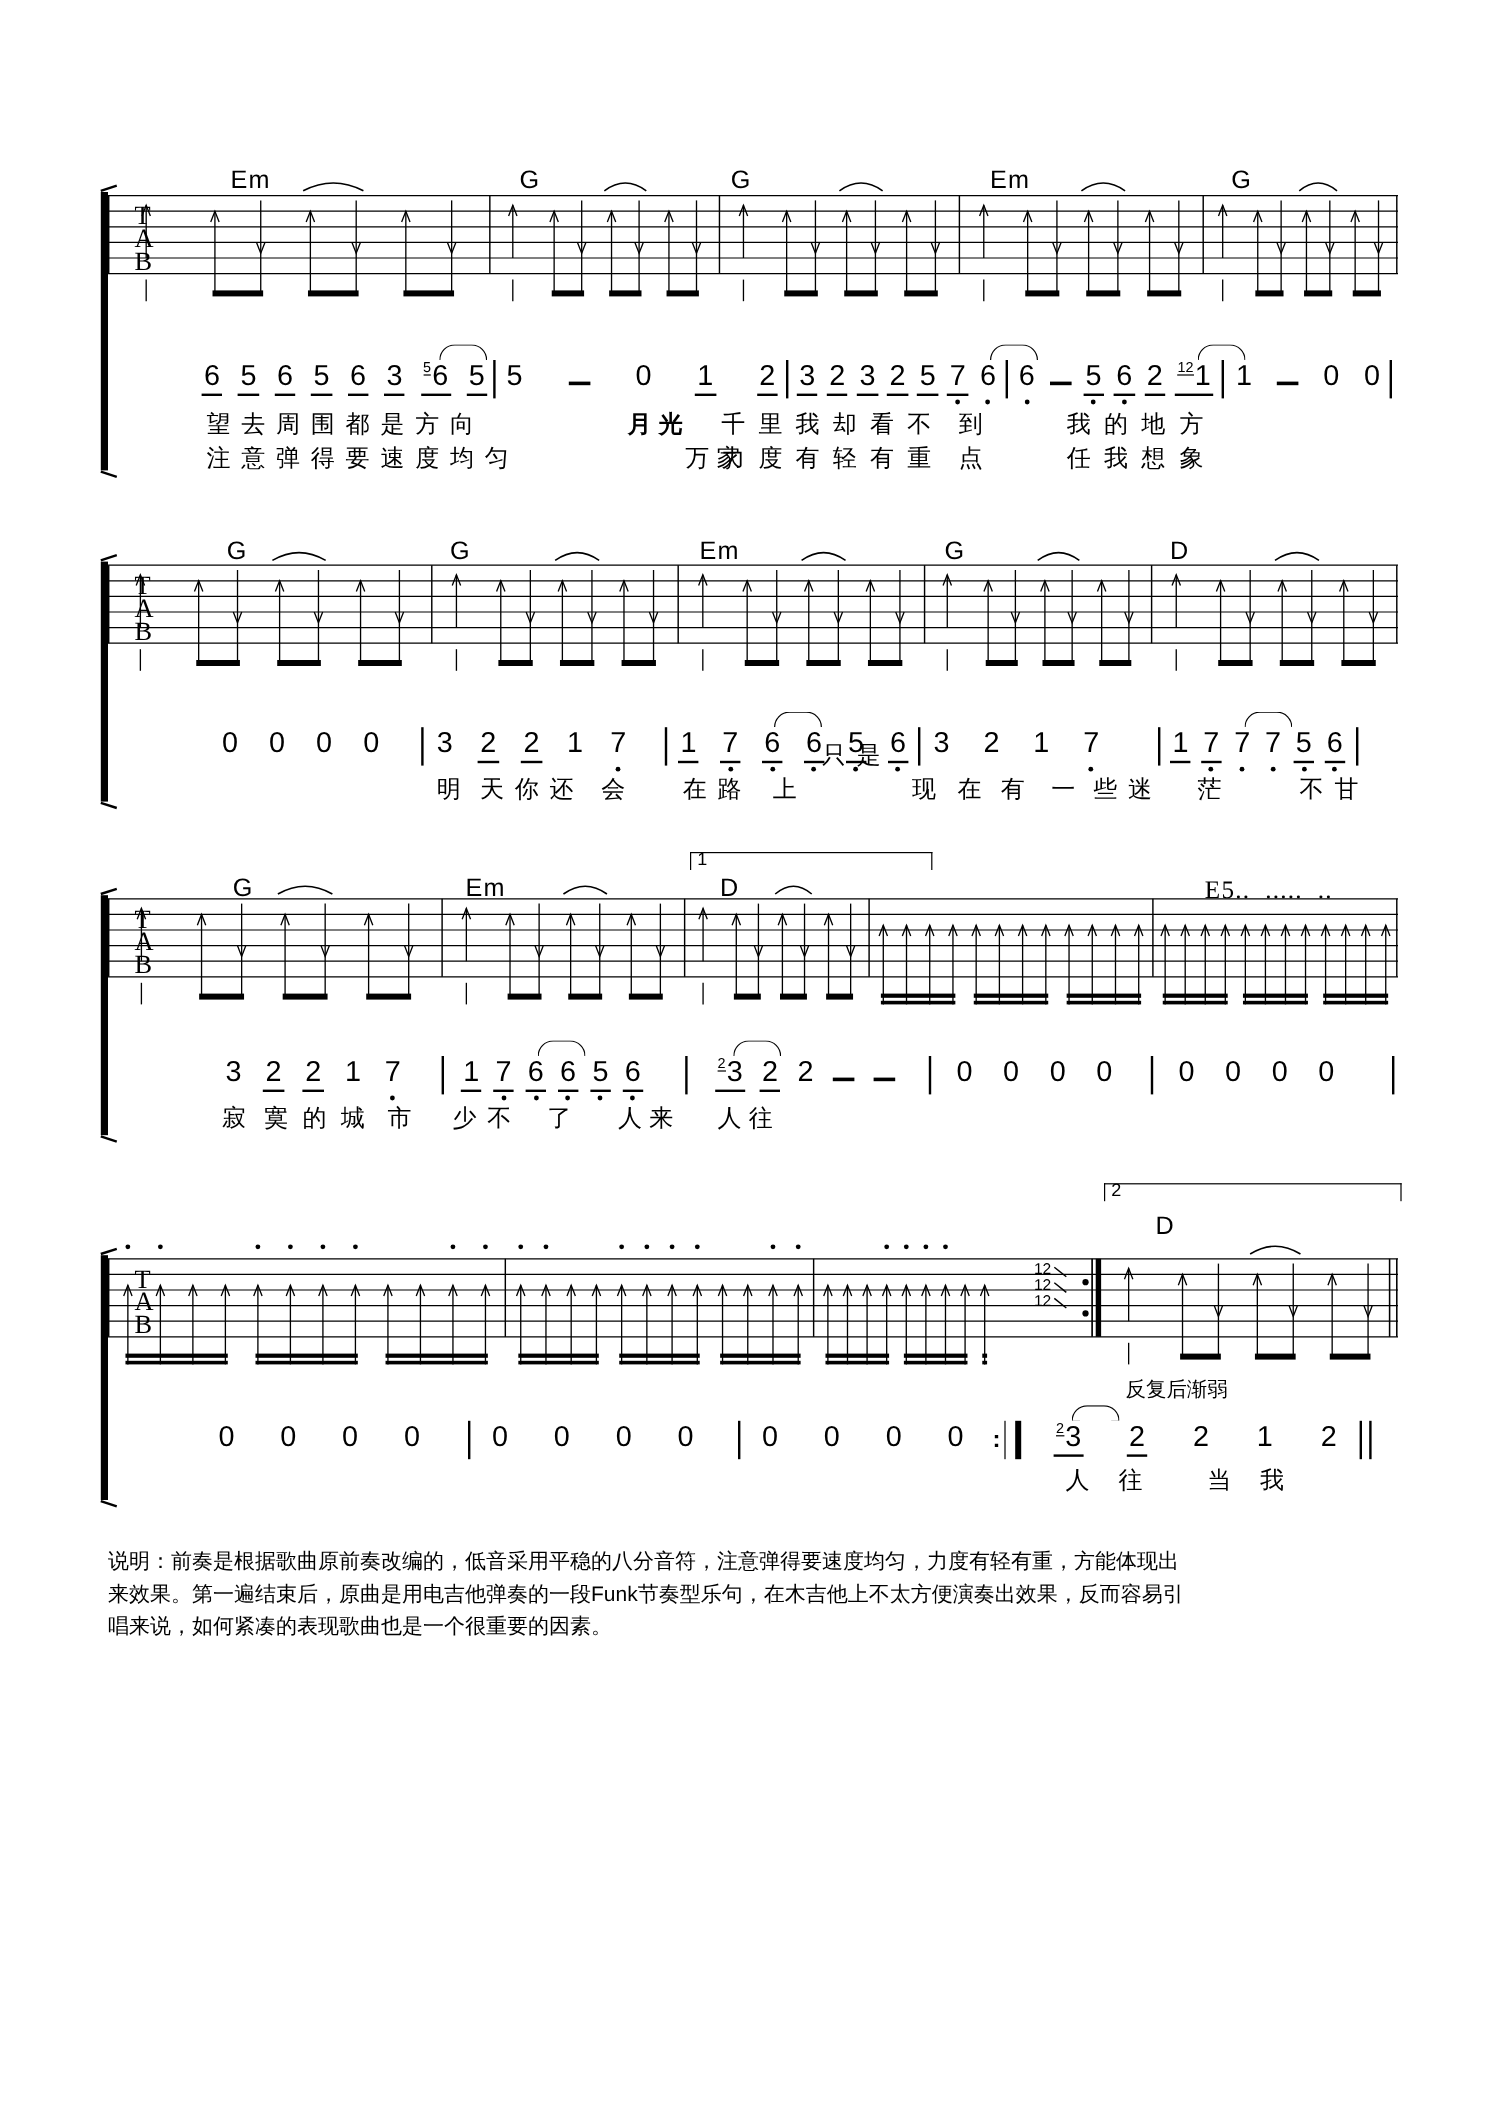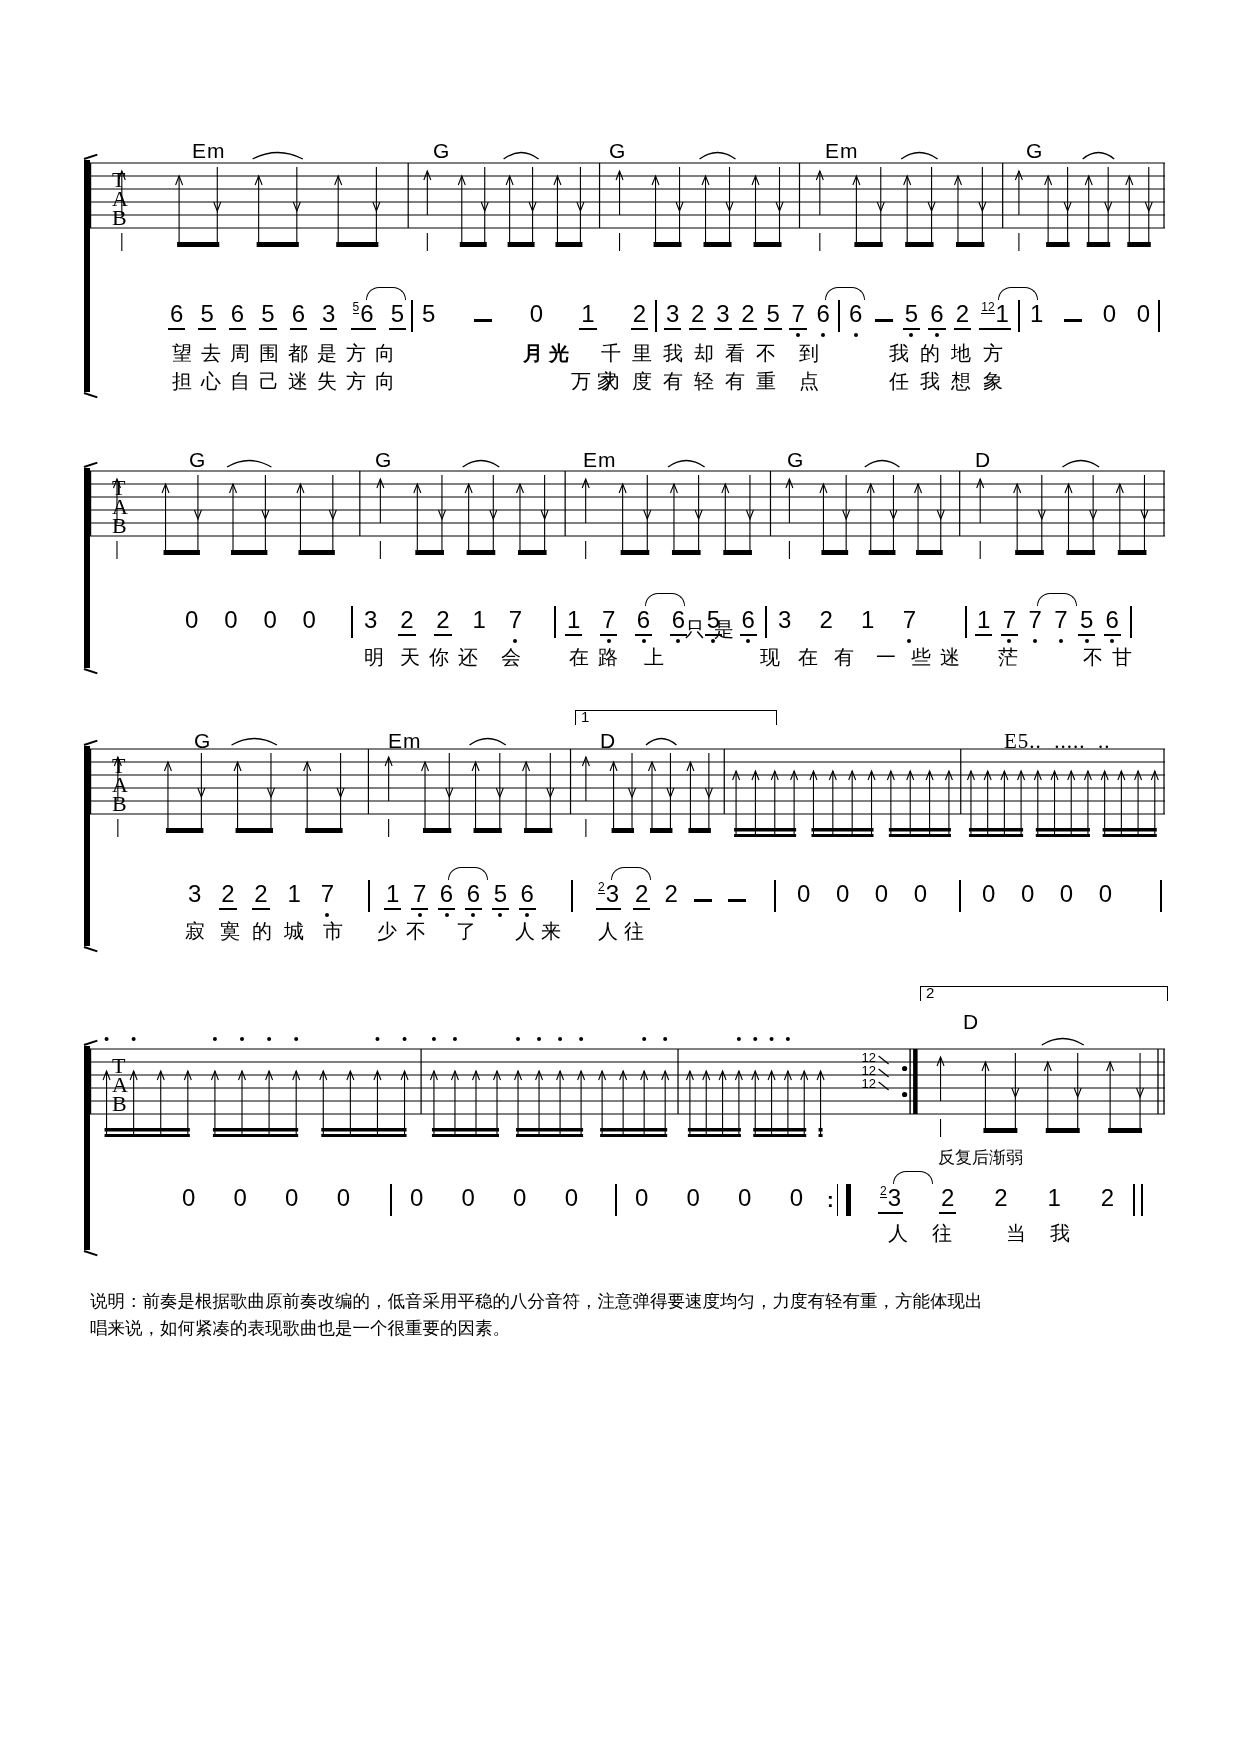--- a/index.html
+++ b/index.html
@@ -201,21 +201,21 @@
         <div class="jbar" style="left: 838px;"></div>
         <div class="jbar" style="left: 1018px;"></div>
         <div class="jbar" style="left: 1158px;"></div>
       </div>
       <div class="lyric-seg" style="left: 172px; top: 340px; letter-spacing: 9px;">望去周围都是方向</div>
       <div class="lyric-seg" style="left: 523px; top: 340px; letter-spacing: 6px; font-weight: bold;">月光</div>
       <div class="lyric-seg" style="left: 601px; top: 340px; letter-spacing: 11px;">千里我却看不</div>
       <div class="lyric-seg" style="left: 799px; top: 340px; letter-spacing: 0px;">到</div>
       <div class="lyric-seg" style="left: 889px; top: 340px; letter-spacing: 11px;">我的地</div>
       <div class="lyric-seg" style="left: 983px; top: 340px; letter-spacing: 0px;">方</div>
-      <div class="lyric-seg" style="left: 172px; top: 368px; letter-spacing: 9px;">担心自己迷失方向</div>
+      <div class="lyric-seg" style="left: 172px; top: 368px; letter-spacing: 9px;">注意弹得要速度均匀</div>
       <div class="lyric-seg" style="left: 523px; top: 368px; letter-spacing: 6px; margin-left: 48px;">万家</div>
       <div class="lyric-seg" style="left: 601px; top: 368px; letter-spacing: 11px;">力度有轻有重</div>
       <div class="lyric-seg" style="left: 799px; top: 368px; letter-spacing: 0px;">点</div>
       <div class="lyric-seg" style="left: 889px; top: 368px; letter-spacing: 11px;">任我想</div>
       <div class="lyric-seg" style="left: 983px; top: 368px; letter-spacing: 0px;">象</div>
       <div class="sysbracket" style="left: 84px; top: 468px; height: 200px;"></div>
       <div class="chord-label" style="left: 189px; top: 448px;">G</div>
       <div class="chord-label" style="left: 375px; top: 448px;">G</div>
       <div class="chord-label" style="left: 583px; top: 448px;">Em</div>
       <div class="chord-label" style="left: 787px; top: 448px;">G</div>
@@ -760,15 +760,16 @@
           <span class="bars"></span>
         </div>
         <div class="jdbl" style="left: 1133px;"></div>
       </div>
       <div class="lyric-seg" style="left: 888px; top: 1220px; letter-spacing: 24px;">人往</div>
       <div class="lyric-seg" style="left: 1006px; top: 1220px; letter-spacing: 24px;">当我</div>
     </div>
   <div class="footer-note">反复后渐弱</div>
   <div class="explain">
     <div>说明：前奏是根据歌曲原前奏改编的，低音采用平稳的八分音符，注意弹得要速度均匀，力度有轻有重，方能体现出</div>
+    <div>来效果。第一遍结束后，原曲是用电吉他弹奏的一段Funk节奏型乐句，在木吉他上不太方便演奏出效果，反而容易引</div>
     <div>唱来说，如何紧凑的表现歌曲也是一个很重要的因素。</div>
   </div>
 </div>
 
 </body></html>

